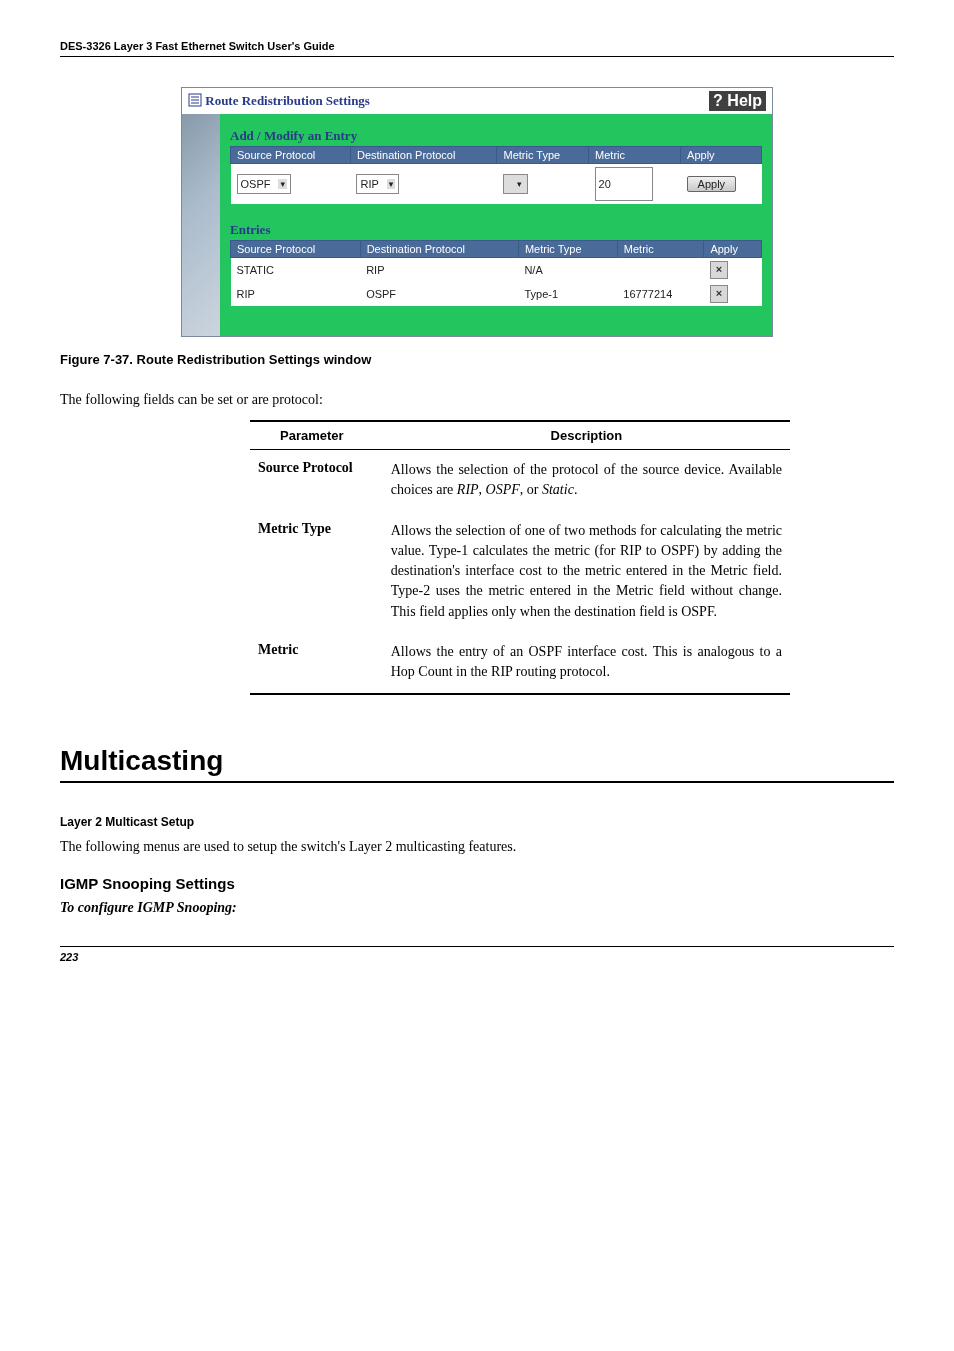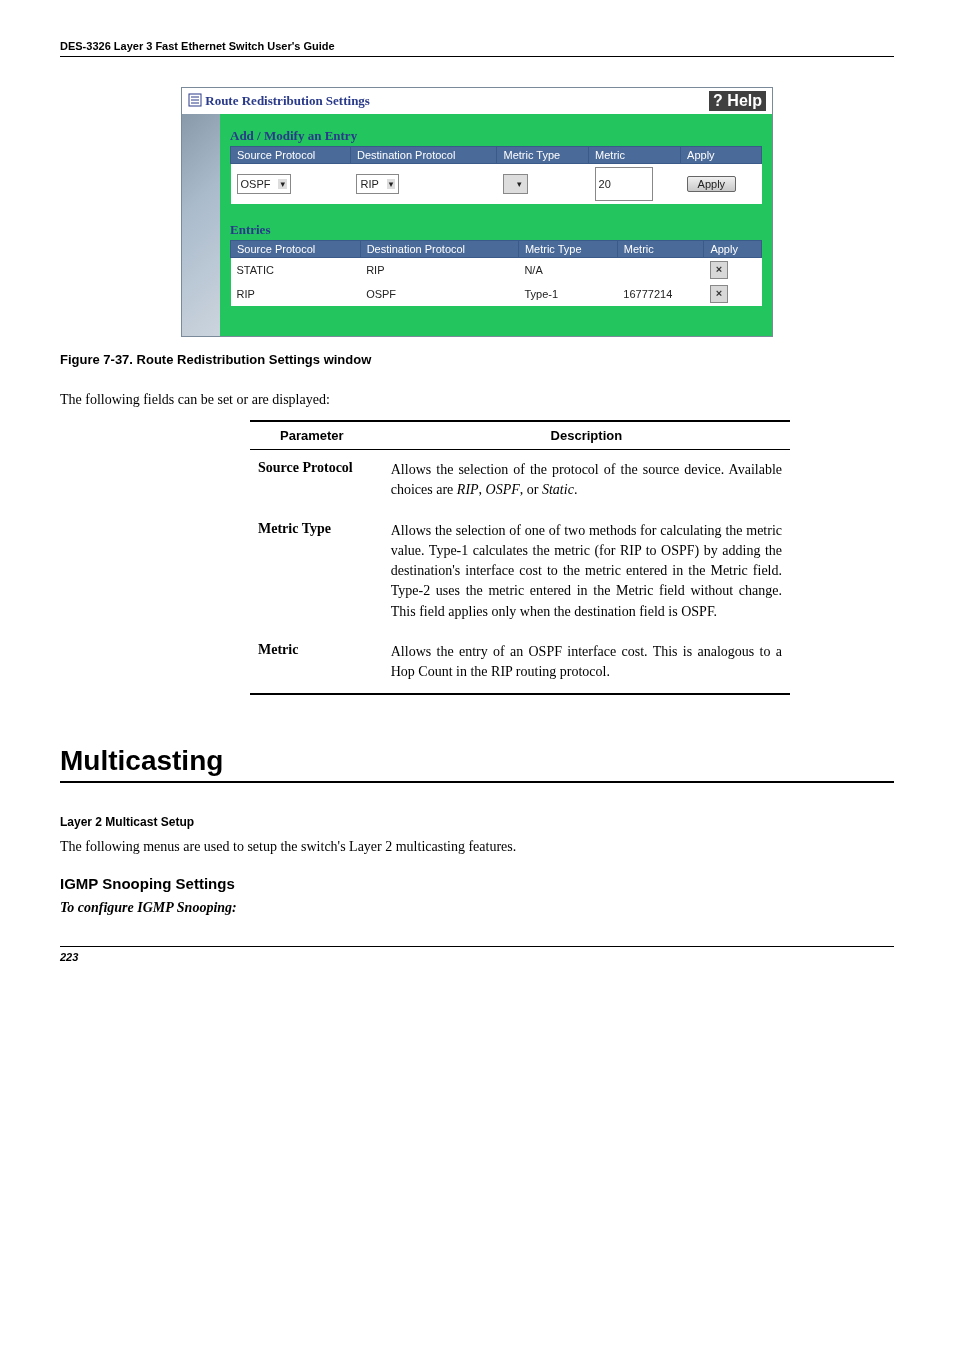--- a/index.html
+++ b/index.html
@@ -287,21 +287,21 @@
           <td><span class="ss-remove">×</span></td>
         </tr>
       </tbody>
         </table>
     </div>
   </div>
 </div>
 
 <div class="figure-caption">Figure 7-37.  Route Redistribution Settings window</div>
 
-<p class="body-text">The following fields can be set or are displayed:</p>
+<p class="body-text">The following fields can be set or are protocol:</p>
 
 <div class="param-table-wrap">
 <table class="param-table">
   <thead>
     <tr>
       <th>Parameter</th>
       <th>Description</th>
     </tr>
   </thead>
   <tbody>

